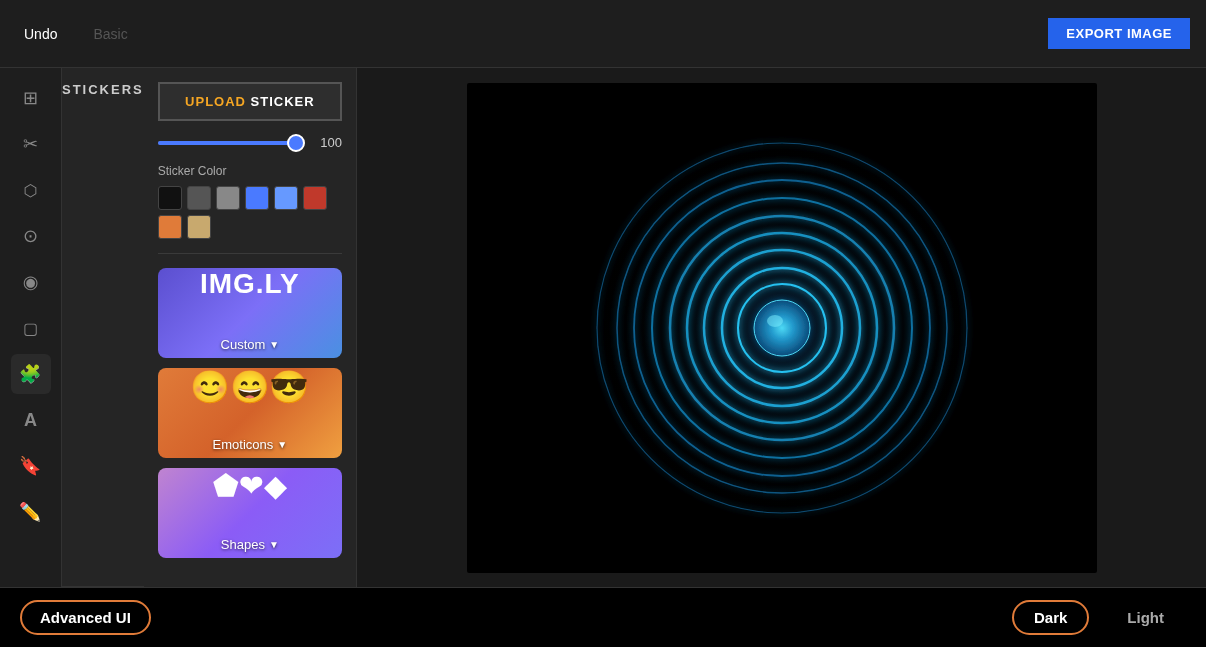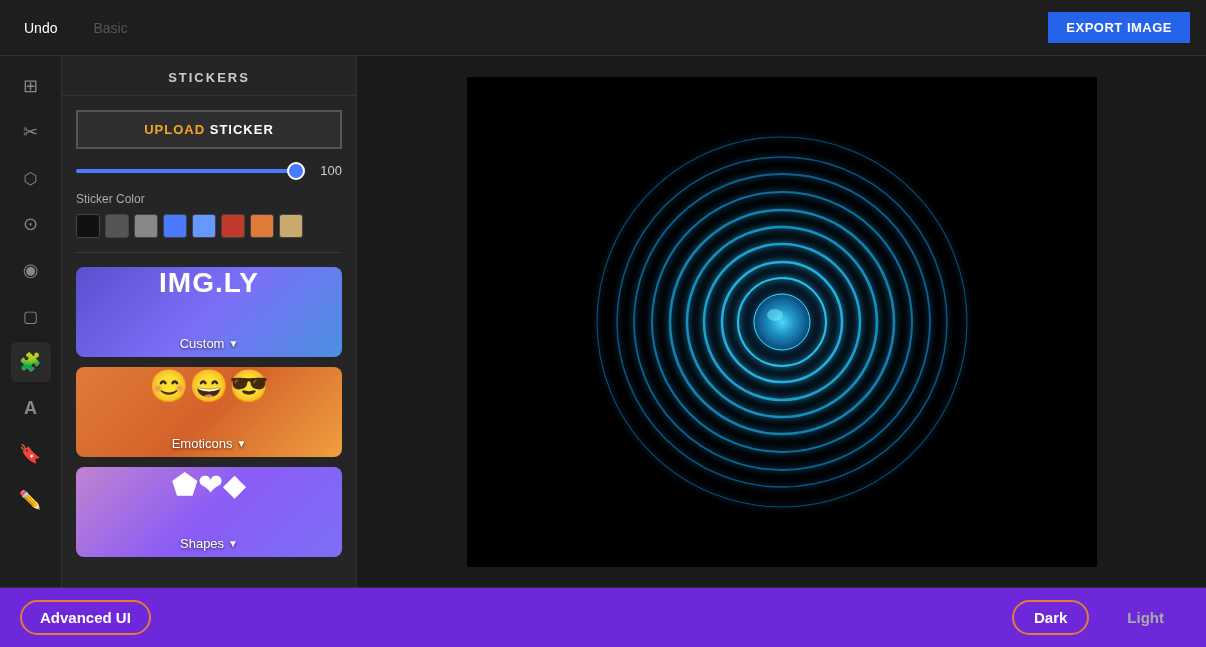--- a/index.html
+++ b/index.html
@@ -11,21 +11,21 @@
       height: 647px;
       overflow: hidden;
       display: flex;
       flex-direction: column;
     }
 
     
     .top-bar {
       display: flex;
       align-items: center;
-      height: 56px;
+      height: 68px;
       background: #1e1e1e;
       border-bottom: 1px solid #333;
       padding: 0 16px;
       flex-shrink: 0;
     }
     .top-bar-left {
       display: flex;
       align-items: center;
       gap: 20px;
     }
@@ -87,21 +87,21 @@
       color: #888;
       font-size: 18px;
     }
     .icon-bar-item.active { background: #2a2a2a; color: #7c6ff7; }
 
     
     .side-panel {
       width: 295px;
       background: #252525;
       display: flex;
-      flex-direction: column;
+      flex-direction: row;
       flex-shrink: 0;
       border-right: 1px solid #333;
       overflow-y: auto;
     }
     .side-panel-title {
       text-align: center;
       font-size: 13px;
       font-weight: bold;
       letter-spacing: 2px;
       padding: 14px 0 10px;
@@ -255,21 +255,21 @@
       display: flex;
       align-items: center;
       justify-content: center;
       position: relative;
       overflow: hidden;
     }
 
     
     .bottom-bar {
       height: 60px;
-      background: #6d28d9;
+      background: #000000;
       border-top: 1px solid #333;
       display: flex;
       align-items: center;
       padding: 0 20px;
       flex-shrink: 0;
     }
     .bottom-bar-left {
       display: flex;
       align-items: center;
       gap: 16px;

